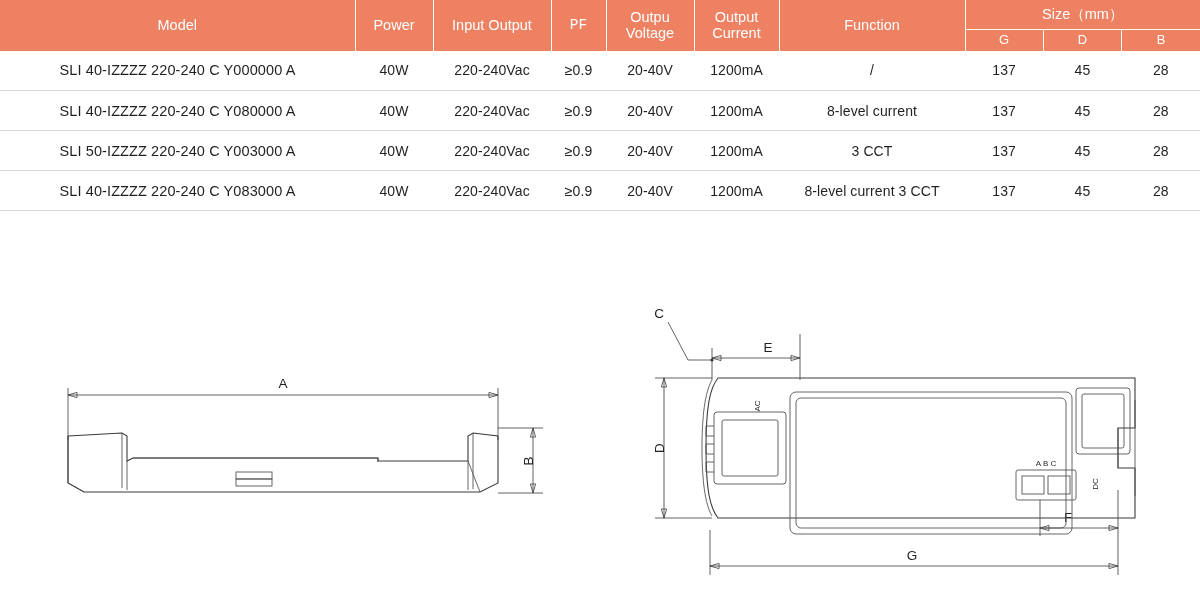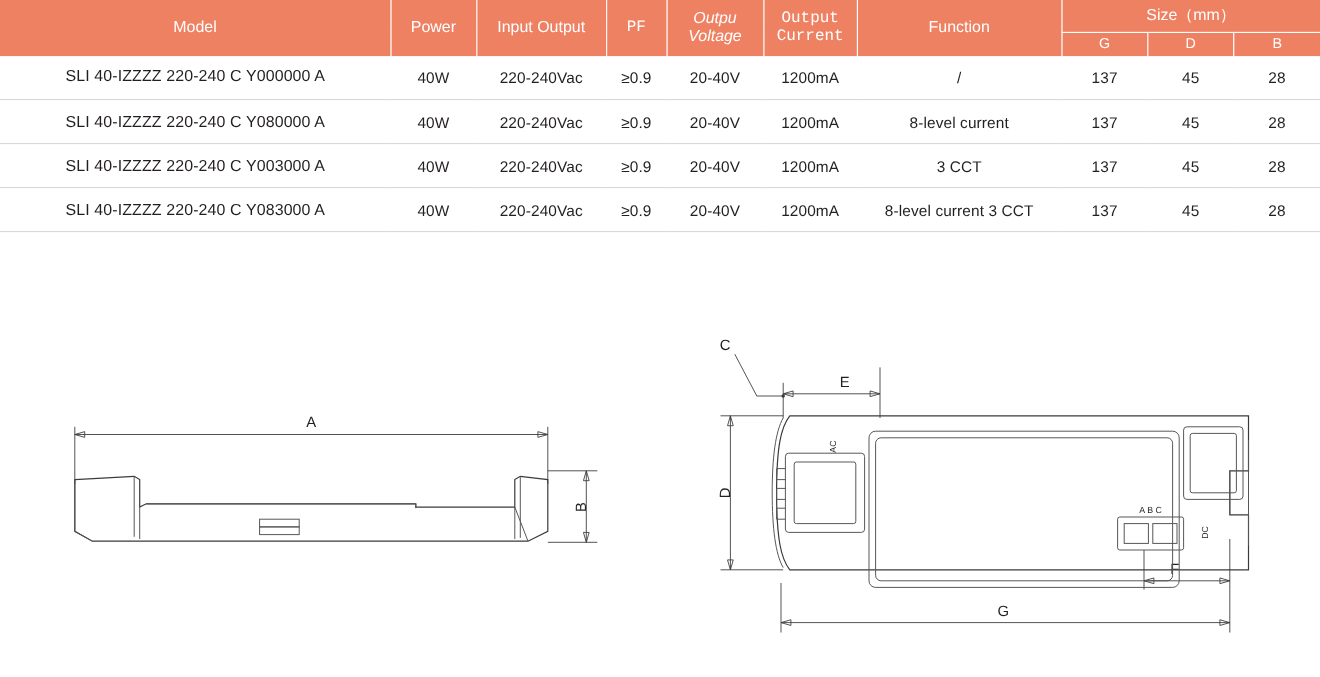--- a/index.html
+++ b/index.html
@@ -48,22 +48,22 @@
     color: #231f20;
     letter-spacing: .1px;
   }
   table.spec tbody td.model { font-size: 14.5px; }
   table.spec tbody tr:first-child td { border-top: none; margin-top: 24px; }
 
   .c-model { width: 355px; }
   .c-power { width: 78px; }
   .c-inv   { width: 118px; }
   .c-pf    { width: 55px; font-family: Liberation Mono, monospace; }
-  .c-ov    { width: 88px; font-style: italic; }
-  .c-oc    { width: 85px; font-family: Liberation Mono, monospace; }
+  .c-ov    { width: 88px; }
+  .c-oc    { width: 85px; }
   .c-fn    { width: 186px; }
   .c-s     { width: 45px; }
 
   
   #drawings {
     position: absolute;
     left: 0; top: 240px;
     width: 1200px; height: 375px;
   }
   svg { display: block; }
@@ -123,21 +123,21 @@
         <td>220-240Vac</td>
         <td>≥0.9</td>
         <td>20-40V</td>
         <td>1200mA</td>
         <td>8-level current</td>
         <td>137</td>
         <td>45</td>
         <td>28</td>
       </tr>
       <tr>
-        <td class="model">SLI 40-IZZZZ 220-240 C Y003000 A</td>
+        <td class="model">SLI 50-IZZZZ 220-240 C Y003000 A</td>
         <td>40W</td>
         <td>220-240Vac</td>
         <td>≥0.9</td>
         <td>20-40V</td>
         <td>1200mA</td>
         <td>3 CCT</td>
         <td>137</td>
         <td>45</td>
         <td>28</td>
       </tr>

